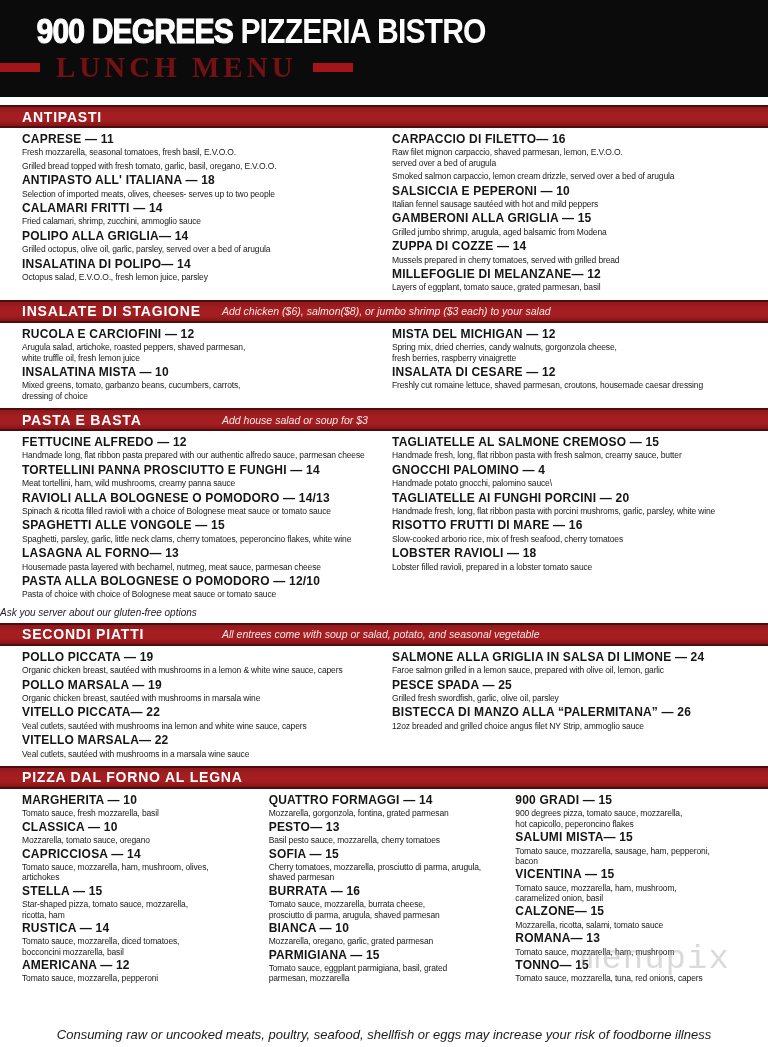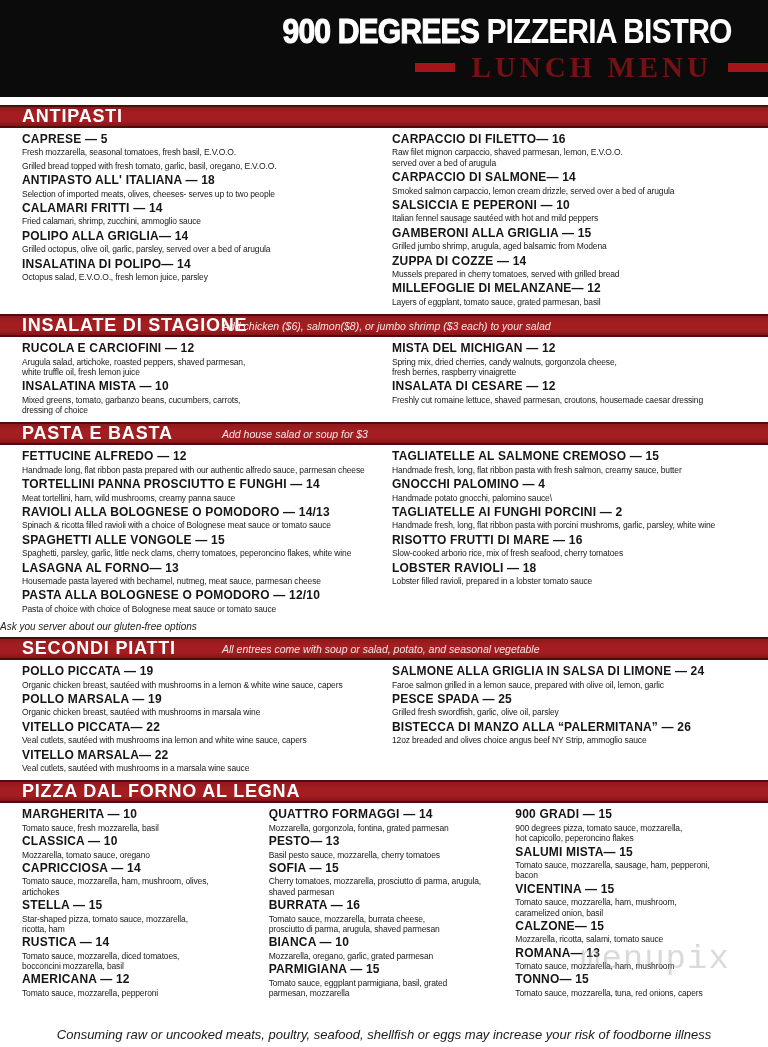--- a/index.html
+++ b/index.html
@@ -6,21 +6,21 @@
   * { box-sizing: border-box; }
   html, body { margin: 0; padding: 0; background: #9a9a9a; }
   .page {
     position: relative; width: 768px; height: 1047px; margin: 0 auto;
     background: #ffffff; overflow: hidden;
     font-family: "Liberation Sans", sans-serif; color: #111;
   }
   
   .hdr {
     height: 97px; background: #0c0b0b;
-    display: flex; flex-direction: column; align-items: flex-end; justify-content: center;
+    display: flex; flex-direction: column; align-items: flex-start; justify-content: center;
   }
   .hdr-title {
     color: #fff; font-weight: 700; font-size: 35px; white-space: nowrap;
     transform: scaleX(0.86); letter-spacing: -1px; line-height: 1.05;
   }
   .t-strong { -webkit-text-stroke: 1.1px #fff; }
   .t-light  { font-weight: 700; }
   .hdr-sub { display: flex; align-items: center; gap: 16px; margin-top: 1px; }
   .sub-text {
     font-family: "Liberation Serif", serif; font-size: 29px; color: #731114;
@@ -28,21 +28,21 @@
   }
   .dash { width: 40px; height: 9px; background: #a31518; }
   
   .menu-sections { margin-top: 8px; }
   .bar {
     position: relative; height: 23px;
     background: linear-gradient(#8e191c, #a41e21 35%, #a41e21 72%, #841517);
     border-top: 2px solid #4f0c0e; border-bottom: 2px solid #4f0c0e;
     display: flex; align-items: center;
   }
-  .bar-title { color: #fff; font-size: 18px; font-weight: 700; letter-spacing: 0.8px; padding-left: 22px; white-space: nowrap; }
+  .bar-title { color: #fff; font-size: 14px; font-weight: 700; letter-spacing: 0.8px; padding-left: 22px; white-space: nowrap; }
   .bar-note  { position: absolute; left: 222px; color: #f5e6e6; font-style: italic; font-size: 10.5px; white-space: nowrap; }
   .cols { display: flex; padding: 5px 6px 4px 22px; align-items: flex-start; }
   .col { flex: 1; padding-right: 8px; min-width: 0; }
   .item { margin-bottom: 3px; }
   .cols3 .item { margin-bottom: 2px; }
   .item-title {
     font-size: 12px; font-weight: 700; color: #151515;
     line-height: 1.12; letter-spacing: 0.2px; margin-bottom: 1px; white-space: nowrap;
   }
   .item-desc {
@@ -82,21 +82,21 @@
   </div>
 
   <div class="menu-sections">
       <section class="section">
         <div class="bar">
           <span class="bar-title">ANTIPASTI</span>
         </div>
         <div class="cols cols2">
           <div class="col">
             <div class="item">
-              <div class="item-title">CAPRESE — 5</div>
+              <div class="item-title">CAPRESE — 11</div>
               <div class="item-desc">Fresh mozzarella, seasonal tomatoes, fresh basil, E.V.O.O.</div>
             </div>
             <div class="item">
               <div class="item-desc">Grilled bread topped with fresh tomato, garlic, basil, oregano, E.V.O.O.</div>
             </div>
             <div class="item">
               <div class="item-title">ANTIPASTO ALL' ITALIANA — 18</div>
               <div class="item-desc">Selection of imported meats, olives, cheeses- serves up to two people</div>
             </div>
             <div class="item">
@@ -112,21 +112,20 @@
               <div class="item-desc">Octopus salad, E.V.O.O., fresh lemon juice, parsley</div>
             </div>
           </div>
           <div class="col">
             <div class="item">
               <div class="item-title">CARPACCIO DI FILETTO— 16</div>
               <div class="item-desc">Raw filet mignon carpaccio, shaved parmesan, lemon, E.V.O.O.
 served over a bed of arugula</div>
             </div>
             <div class="item">
-              <div class="item-title">CARPACCIO DI SALMONE— 14</div>
               <div class="item-desc">Smoked salmon carpaccio, lemon cream drizzle, served over a bed of arugula</div>
             </div>
             <div class="item">
               <div class="item-title">SALSICCIA E PEPERONI — 10</div>
               <div class="item-desc">Italian fennel sausage sautéed with hot and mild peppers</div>
             </div>
             <div class="item">
               <div class="item-title">GAMBERONI ALLA GRIGLIA — 15</div>
               <div class="item-desc">Grilled jumbo shrimp, arugula, aged balsamic from Modena</div>
             </div>
@@ -207,21 +206,21 @@
           <div class="col">
             <div class="item">
               <div class="item-title">TAGLIATELLE AL SALMONE CREMOSO — 15</div>
               <div class="item-desc">Handmade fresh, long, flat ribbon pasta with fresh salmon, creamy sauce, butter</div>
             </div>
             <div class="item">
               <div class="item-title">GNOCCHI PALOMINO — 4</div>
               <div class="item-desc">Handmade potato gnocchi, palomino sauce\</div>
             </div>
             <div class="item">
-              <div class="item-title">TAGLIATELLE AI FUNGHI PORCINI — 2</div>
+              <div class="item-title">TAGLIATELLE AI FUNGHI PORCINI — 20</div>
               <div class="item-desc">Handmade fresh, long, flat ribbon pasta with porcini mushroms, garlic, parsley, white wine</div>
             </div>
             <div class="item">
               <div class="item-title">RISOTTO FRUTTI DI MARE — 16</div>
               <div class="item-desc">Slow-cooked arborio rice, mix of fresh seafood, cherry tomatoes</div>
             </div>
             <div class="item">
               <div class="item-title">LOBSTER RAVIOLI — 18</div>
               <div class="item-desc">Lobster filled ravioli, prepared in a lobster tomato sauce</div>
             </div>
@@ -257,21 +256,21 @@
             <div class="item">
               <div class="item-title">SALMONE ALLA GRIGLIA IN SALSA DI LIMONE — 24</div>
               <div class="item-desc">Faroe salmon grilled in a lemon sauce, prepared with olive oil, lemon, garlic</div>
             </div>
             <div class="item">
               <div class="item-title">PESCE SPADA — 25</div>
               <div class="item-desc">Grilled fresh swordfish, garlic, olive oil, parsley</div>
             </div>
             <div class="item">
               <div class="item-title">BISTECCA DI MANZO ALLA “PALERMITANA” — 26</div>
-              <div class="item-desc">12oz breaded and olives choice angus beef NY Strip, ammoglio sauce</div>
+              <div class="item-desc">12oz breaded and grilled choice angus filet NY Strip, ammoglio sauce</div>
             </div>
           </div>
         </div>
       </section>
       <section class="section">
         <div class="bar">
           <span class="bar-title">PIZZA DAL FORNO AL LEGNA</span>
         </div>
         <div class="cols cols3">
           <div class="col">

